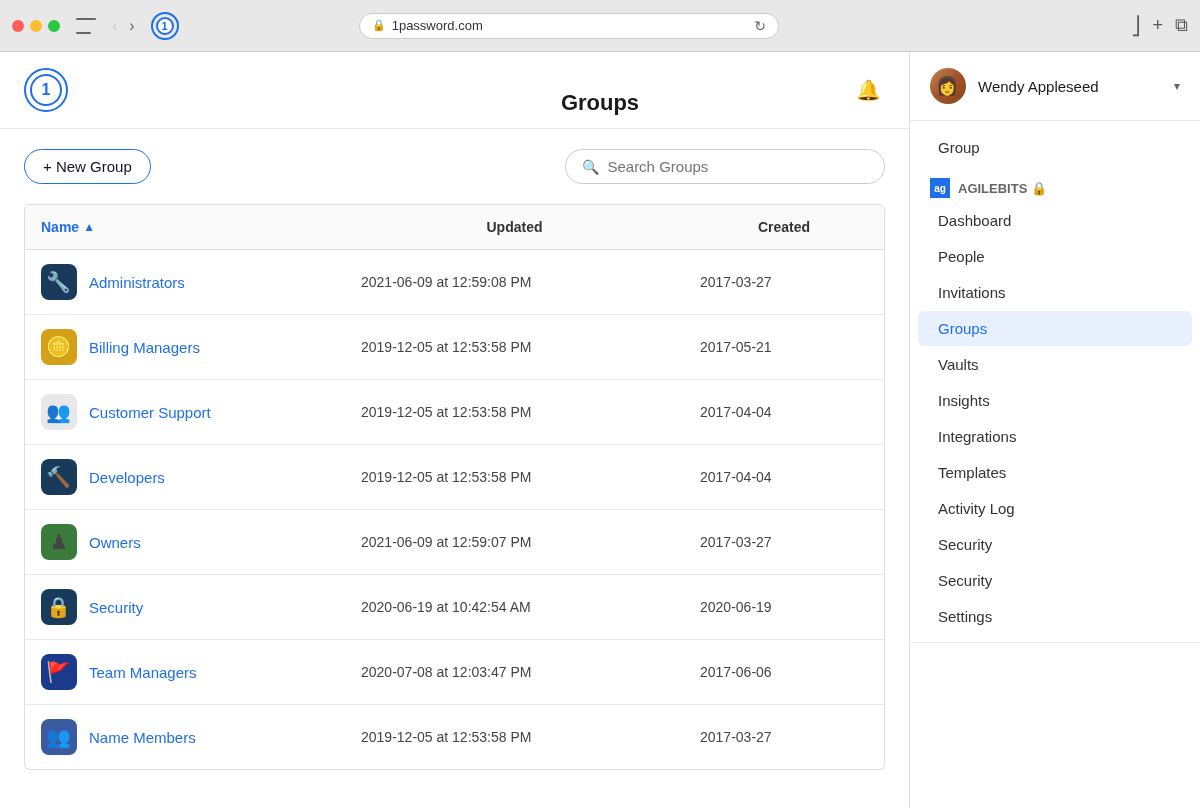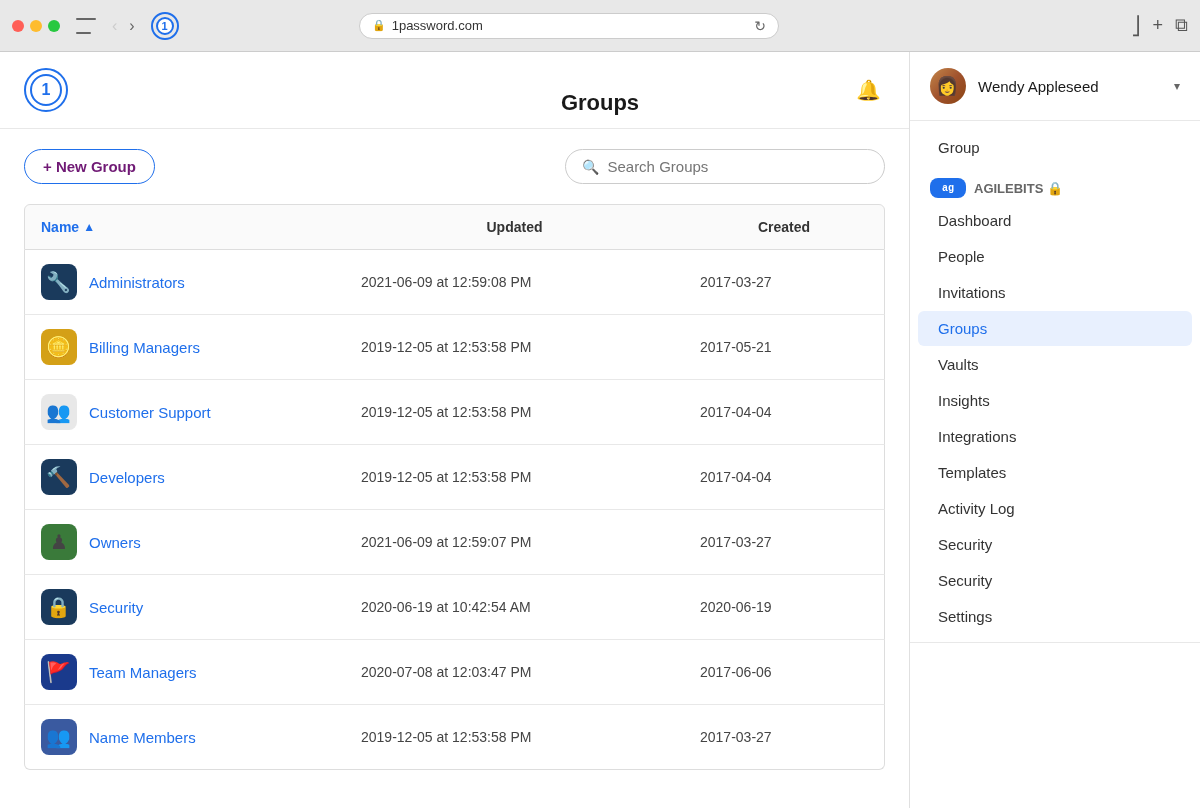--- a/index.html
+++ b/index.html
@@ -72,25 +72,25 @@
       align-items: center;
       justify-content: space-between;
       padding: 20px 24px;
     }
     .new-group-btn {
       display: flex;
       align-items: center;
       gap: 6px;
       border: 1.5px solid #1f6feb;
       background: white;
-      color: #701a75;
+      color: #0f172a;
       border-radius: 20px;
       padding: 8px 18px;
       font-size: 15px;
-      font-weight: 700;
+      font-weight: 400;
       cursor: pointer;
     }
     .search-container {
       display: flex;
       align-items: center;
       background: white;
       border: 1px solid #ccc;
       border-radius: 20px;
       padding: 8px 16px;
       gap: 8px;
@@ -207,31 +207,30 @@
     .nav-section-header {
       padding: 12px 20px 4px;
       font-size: 13px;
       font-weight: 600;
       color: #666;
       display: flex;
       align-items: center;
       gap: 8px;
     }
     .agilebits-icon {
-      width: 36px;
+      width: 20px;
       height: 20px;
       background: #1f6feb;
-      border-radius: 8px;
+      border-radius: 0;
       display: flex;
       align-items: center;
       justify-content: center;
       font-size: 10px;
       color: white;
       font-weight: bold;
-      font-family: Liberation Mono, monospace;
     }
     .nav-divider { border: none; border-top: 1px solid #e8e8e8; margin: 8px 0; }
     .give-feedback { padding: 12px 20px; font-size: 15px; color: #333; cursor: pointer; }
     .page-title-wrapper { flex: 1; text-align: center; }
   </style>
 </head>
 <body>
 
 <div class="browser-chrome">
   <div class="traffic-lights">

